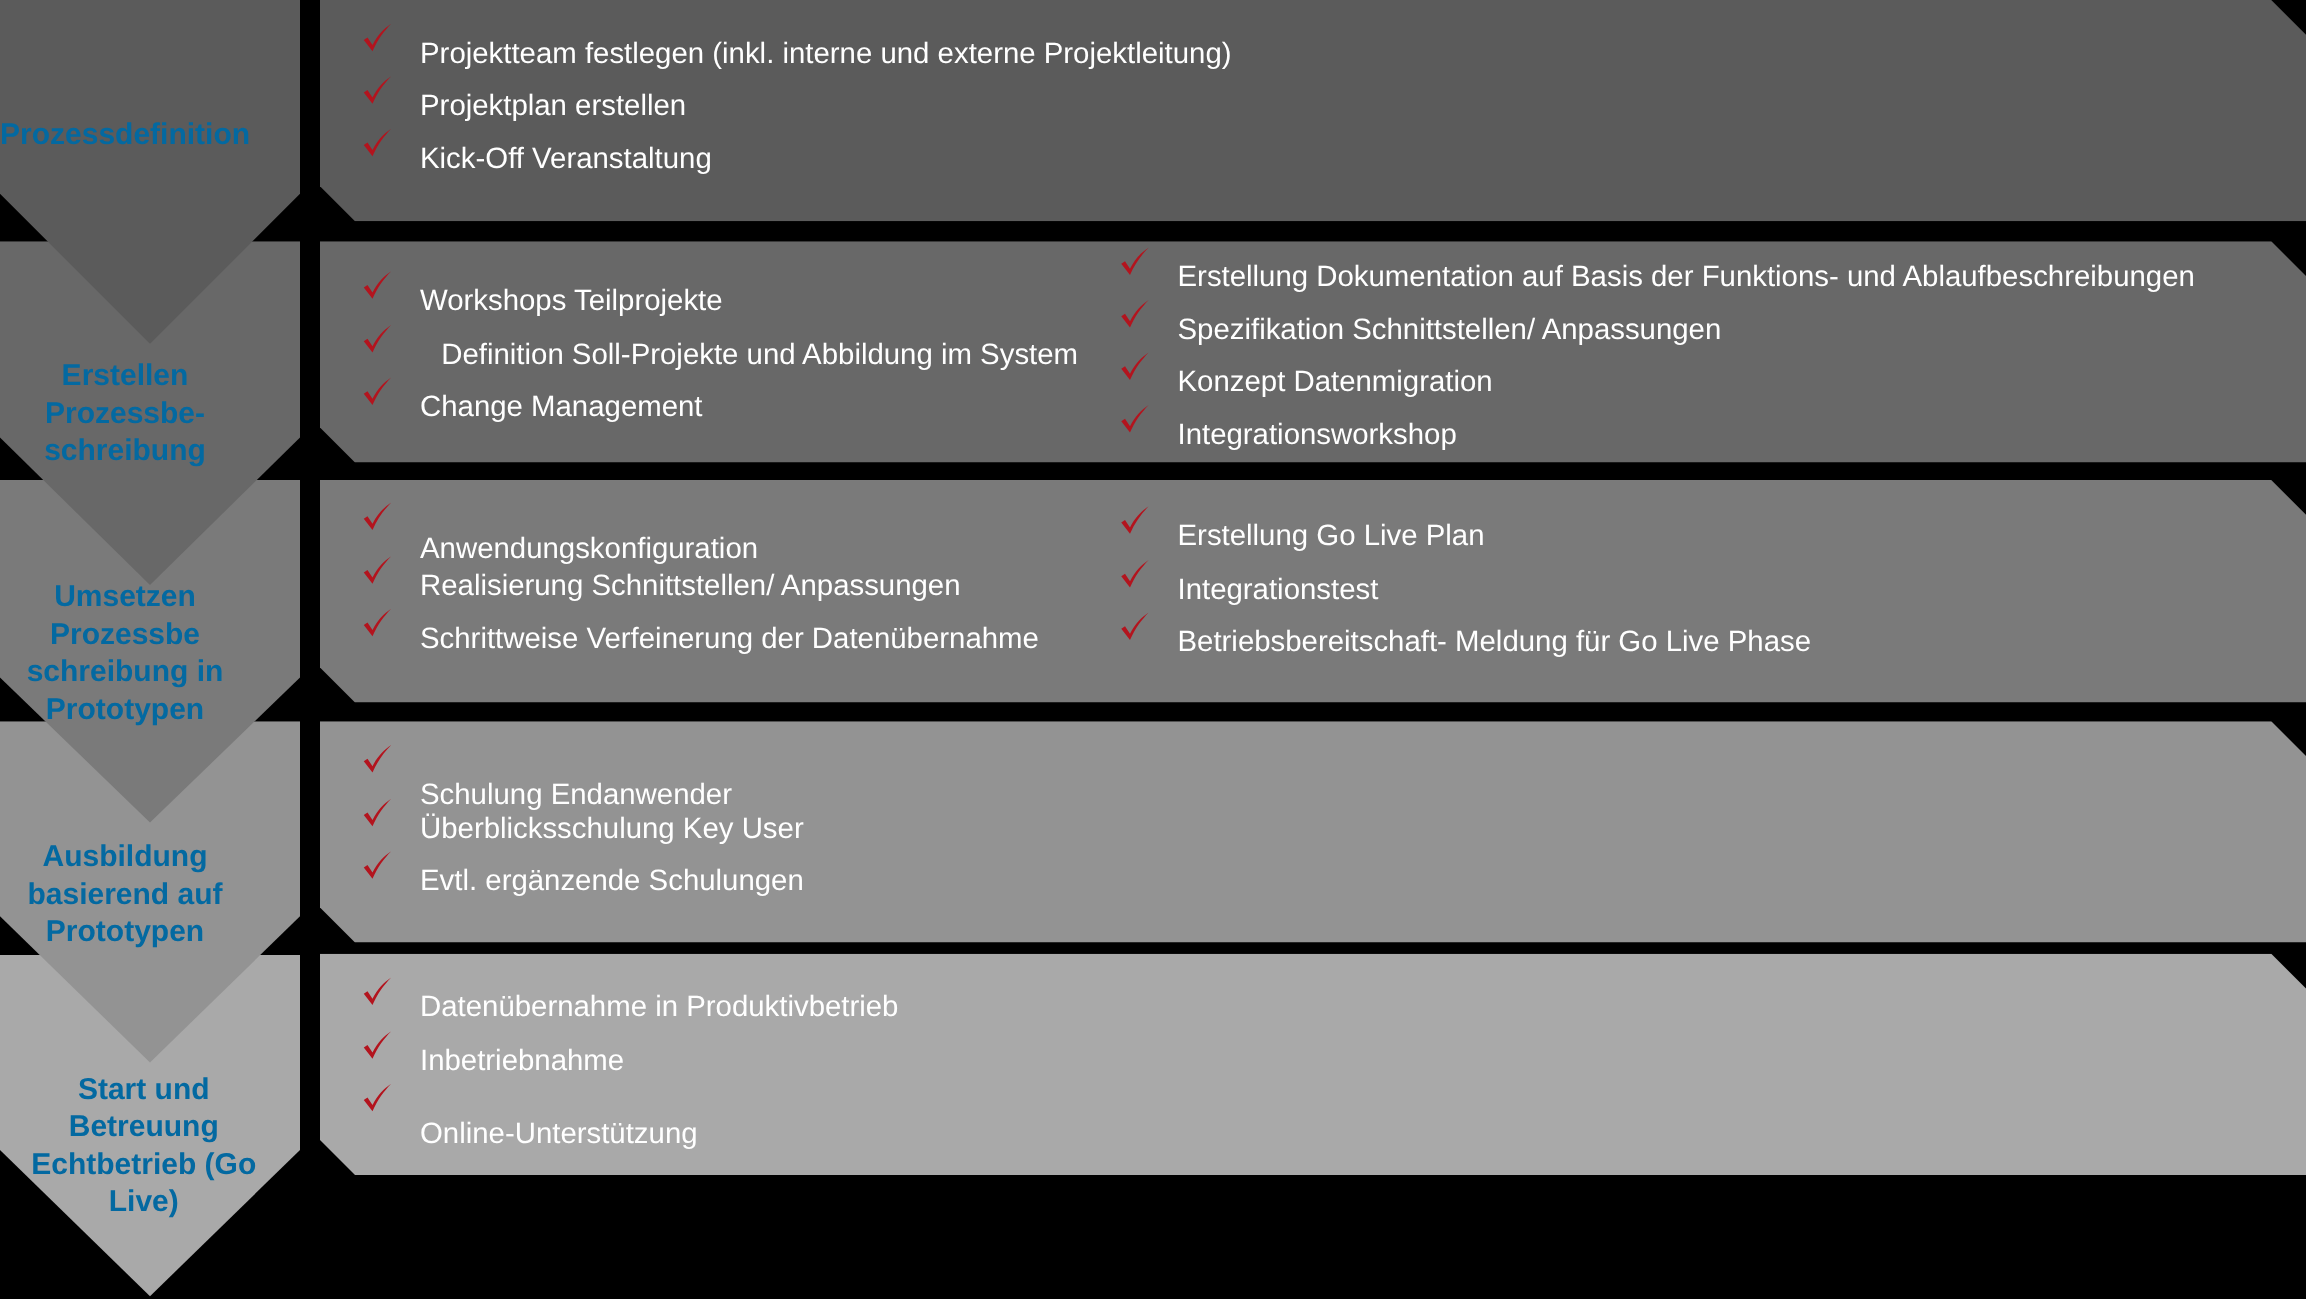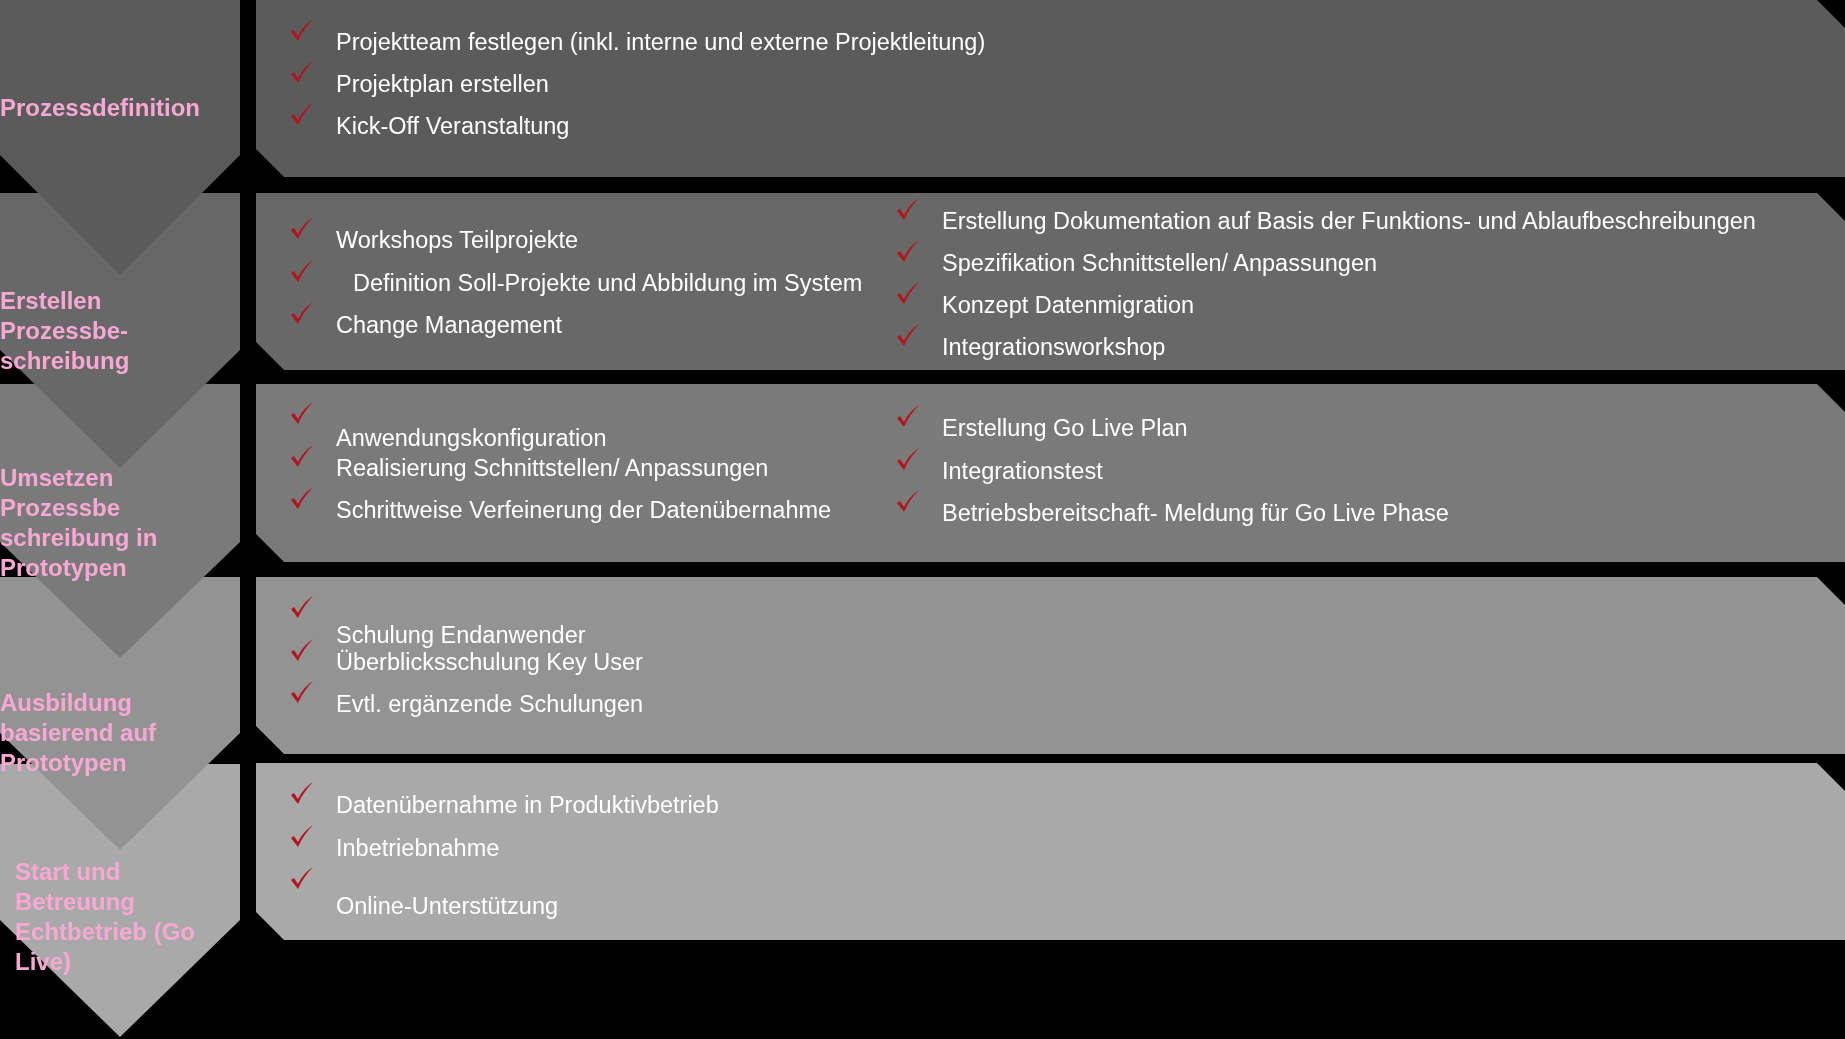--- a/index.html
+++ b/index.html
@@ -4,22 +4,22 @@
 <style>
   html, body { margin:0; padding:0; }
   body {
     width:1845px; height:1039px; background:#000; position:relative; overflow:hidden;
     font-family:"Liberation Sans", sans-serif;
   }
   .chevron {
     position:absolute; left:0; width:240px;
   }
   .chev-label {
-    position:absolute; left:0; width:200px; text-align:left;
-    color:#f9a8d4; font-weight:bold; font-size:24px; line-height:30px;
+    position:absolute; left:0; width:200px; text-align:center;
+    color:#0369a1; font-weight:bold; font-size:24px; line-height:30px;
   }
   .panel {
     position:absolute; left:256px; width:1589px;
   }
   .item {
     position:absolute; height:30px; display:flex; align-items:center;
     color:#fff; font-size:23.5px; white-space:nowrap;
   }
   .check {
     position:absolute; width:24px; height:24px;
@@ -62,21 +62,21 @@
   <div>Erstellen</div>
   <div>Prozessbe-</div>
   <div>schreibung</div>
 </div>
 <div class="chev-label" style="top:463px;z-index:10;">
   <div>Umsetzen</div>
   <div>Prozessbe</div>
   <div>schreibung in</div>
   <div>Prototypen</div>
 </div>
-<div class="chev-label" style="top:671px;z-index:10;margin-top:17px;">
+<div class="chev-label" style="top:671px;z-index:10;">
   <div>Ausbildung</div>
   <div>basierend auf</div>
   <div>Prototypen</div>
 </div>
 <div class="chev-label" style="top:857px;z-index:10;margin-left:15px;">
   <div>Start und</div>
   <div>Betreuung</div>
   <div>Echtbetrieb (Go</div>
   <div>Live)</div>
 </div>

